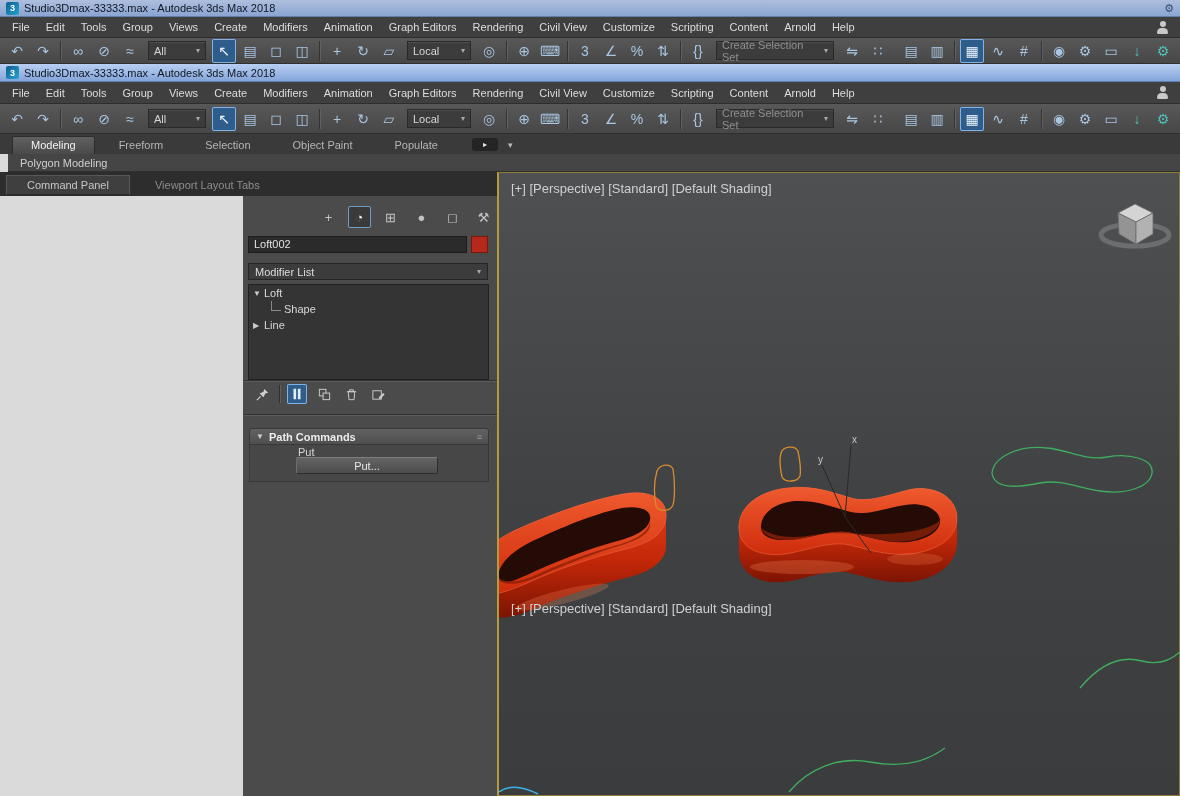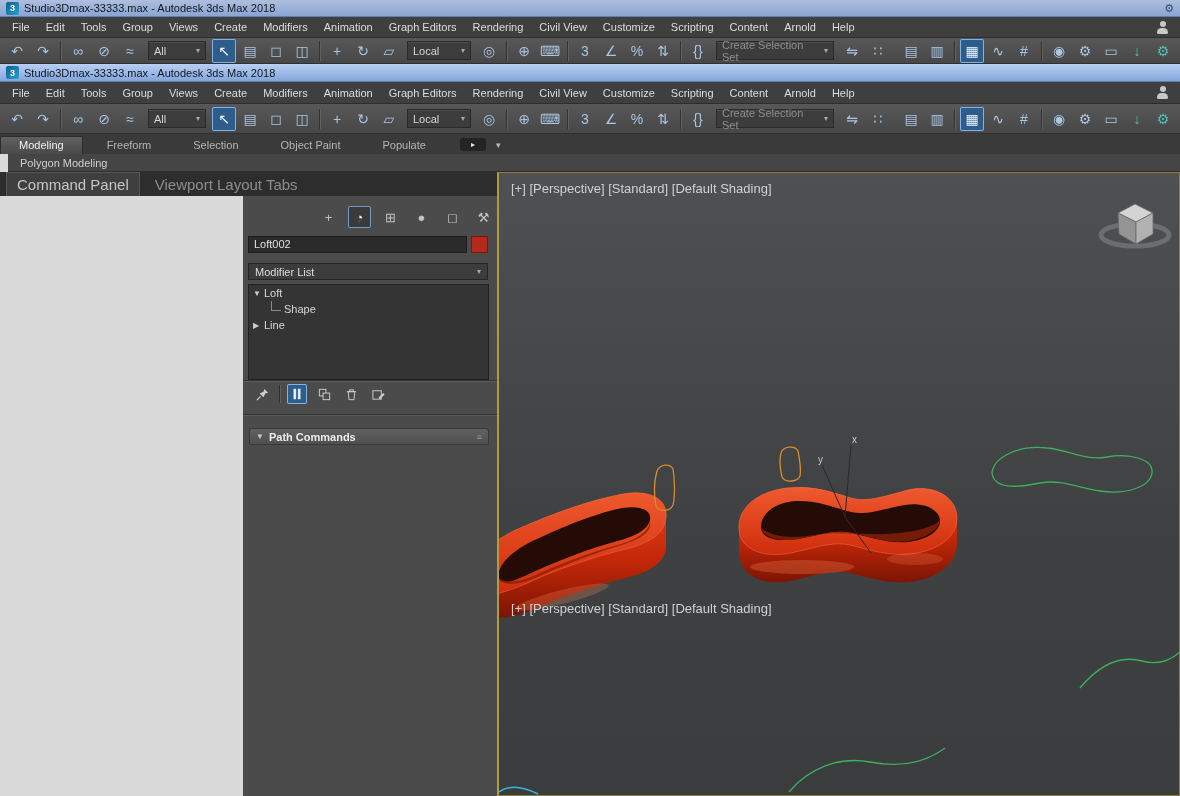--- a/index.html
+++ b/index.html
@@ -38,35 +38,35 @@
   .tb-sep{width:1px;height:20px;background:#343434;box-shadow:1px 0 0 #616161;margin:0 3px;flex:0 0 auto;}
   .tb-spacer{flex:1;min-width:4px;}
   .tb-dd{height:19px;background:#3c3c3c;border:1px solid #292929;box-shadow:inset 0 1px 0 #4d4d4d;
     display:flex;align-items:center;justify-content:space-between;font-size:11px;color:#d6d6d6;
     padding:0 5px;margin:0 4px;box-sizing:border-box;flex:0 0 auto;}
   .tb-dd.muted span:first-child{color:#8f8f8f;}
   .dd-arrow{font-size:8px;color:#a8a8a8;margin-left:6px;}
 
   
   .ribbon-tabs{position:absolute;top:134px;left:0;width:1180px;height:20px;background:#3a3a3a;
-    display:flex;align-items:flex-end;gap:6px;box-sizing:border-box;}
+    display:flex;align-items:flex-end;gap:6px;padding-left:12px;box-sizing:border-box;}
   .ribbon-tab{font-size:11px;color:#b5b5b5;padding:2px 18px 3px;white-space:nowrap;}
   .ribbon-tab.active{background:linear-gradient(#606060,#4a4a4a);color:#f2f2f2;
     border:1px solid #2d2d2d;border-bottom:none;border-radius:2px 2px 0 0;}
   .ribbon-media{width:26px;height:13px;margin:0 0 3px 10px;background:#242424;border-radius:3px;
     color:#e8e8e8;font-size:8px;display:flex;align-items:center;justify-content:center;}
   .ribbon-chevron{font-size:9px;color:#bbbbbb;margin:0 0 4px 4px;}
   .ribbon-sub{position:absolute;top:154px;left:8px;width:1180px;height:18px;background:#454545;
     border-bottom:1px solid #2e2e2e;display:flex;align-items:center;padding-left:12px;
     box-sizing:border-box;font-size:11px;color:#cfcfcf;}
 
   
   .panel-strip{position:absolute;top:172px;left:0;width:497px;height:24px;background:#2d2d2d;
     display:flex;align-items:center;gap:4px;padding-left:6px;box-sizing:border-box;}
-  .strip-tab{font-size:15px;color:#c6c6c6;padding:3px 10px;background:#3f3f3f;border:1px solid #585858;border-bottom:none;}
+  .strip-tab{font-size:11px;color:#c6c6c6;padding:3px 20px;background:#3f3f3f;border:1px solid #585858;border-bottom:none;}
   .strip-tab.inactive{background:transparent;border-color:transparent;color:#8d8d8d;}
 
   
   .left-empty{position:absolute;top:196px;left:0;width:243px;height:600px;background:#dadada;border-right:1px solid #999;}
 
   
   .command-panel{position:absolute;top:196px;left:243px;width:254px;height:600px;background:#4b4b4b;}
   .cp-tabs{position:absolute;top:10px;left:74px;display:flex;gap:8px;}
   .cp-tab{width:23px;height:22px;display:flex;align-items:center;justify-content:center;
     color:#c3c3c3;font-size:13px;border-radius:2px;}
@@ -367,20 +367,24 @@
     </div>
 
     <div class="cp-hr" style="top:218px"></div>
 
     <div class="rollout">
       <div class="rollout-header">
         <span class="arr">▼</span>
         <span>Path Commands</span>
         <span class="rollout-grip">≡</span>
       </div>
+      <div class="rollout-body">
+        <span class="put-label">Put</span>
+        <div class="put-button">Put...</div>
+      </div>
     </div>
   </div>
 
   <div class="viewport">
     <svg class="vp-svg" width="681" height="622" viewBox="497 172 681 622">
       <defs>
         <linearGradient id="redBody" x1="0" y1="0" x2="0" y2="1">
           <stop offset="0" stop-color="#e6401c"></stop>
             <stop offset="0.55" stop-color="#c22708"></stop>
             <stop offset="1" stop-color="#7c1403"></stop>

